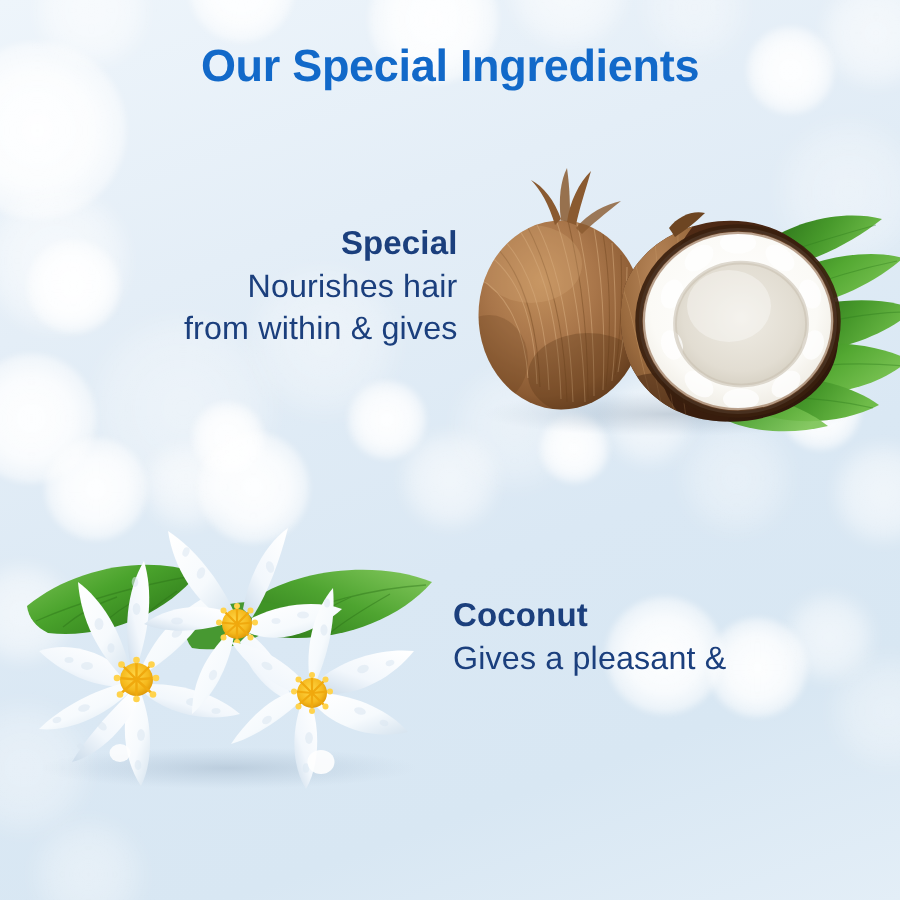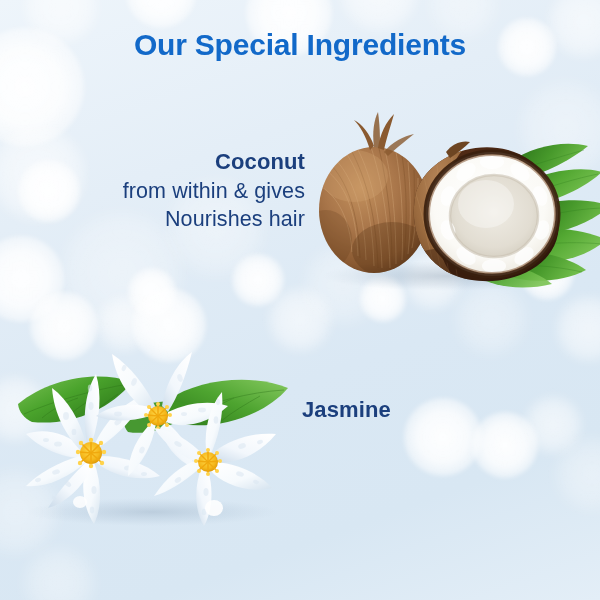--- a/index.html
+++ b/index.html
@@ -291,24 +291,24 @@
 
         <ellipse cx="198" cy="116" rx="44" ry="41" fill="none" stroke="#c9c2b3" stroke-width="2.5" opacity="0.6"></ellipse>
         <ellipse cx="190" cy="104" rx="28" ry="24" fill="#ffffff" opacity="0.35"></ellipse>
 
         <path d="M150 52 C156 44 166 40 174 42 C168 48 160 54 154 58 Z" fill="#6d4522"></path>
       </g>
     </svg>
   </div>
 
   <div class="ing-text" id="coconut-text">
-    <div class="ing-name">Coconut</div>
+    <div class="ing-name">Special</div>
     <div class="ing-desc">
+      <span class="ln">Nourishes hair</span>
       <span class="ln">from within &amp; gives</span>
-      <span class="ln">Nourishes hair</span>
     </div>
   </div>
 
   <div class="art" id="jasmine-art">
     <svg viewBox="0 0 292 175" width="292" height="175" aria-hidden="true">
       <defs>
         <linearGradient id="jleafA" x1="0" y1="0" x2="1" y2="0.8">
           <stop offset="0%" stop-color="#7cc255"></stop>
           <stop offset="45%" stop-color="#4aa32c"></stop>
           <stop offset="100%" stop-color="#2b7618"></stop>
@@ -505,18 +505,19 @@
               <circle cx="202" cy="122" r="2"></circle>
             <circle cx="193" cy="119" r="2"></circle>
               <circle cx="190" cy="109" r="2"></circle>
           </g>
         </g>
       </g>
     </svg>
   </div>
 
   <div class="ing-text" id="jasmine-text">
-    <div class="ing-name">Jasmine</div>
+    <div class="ing-name">Coconut</div>
     <div class="ing-desc">
+      <span class="ln">Gives a pleasant &amp;</span>
     </div>
   </div>
 
 </div>
 
 </body></html>

